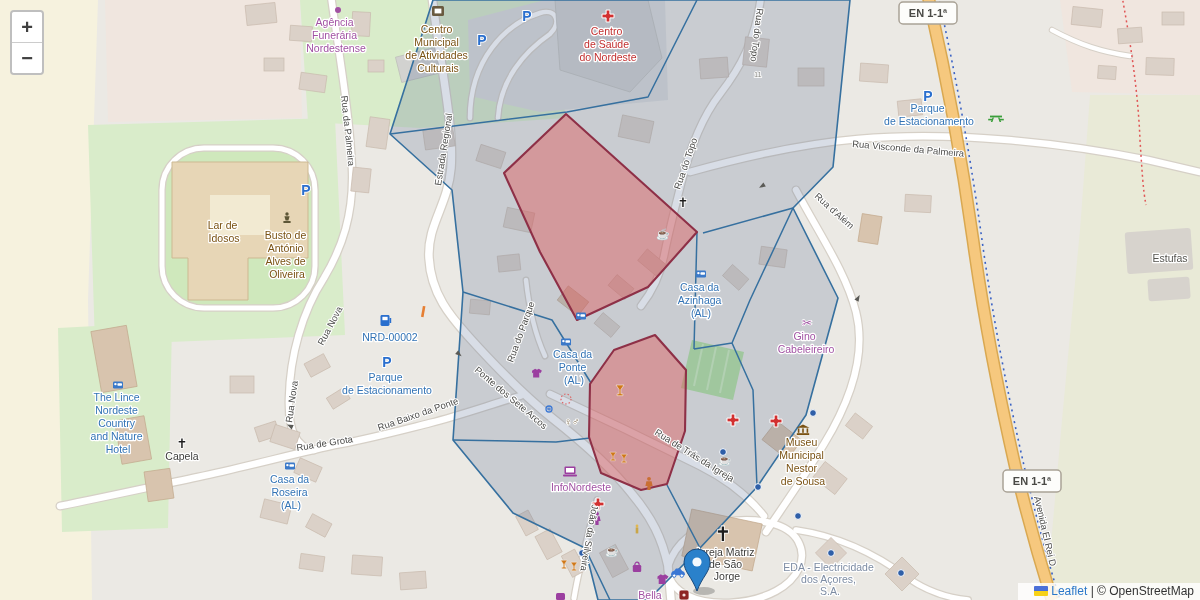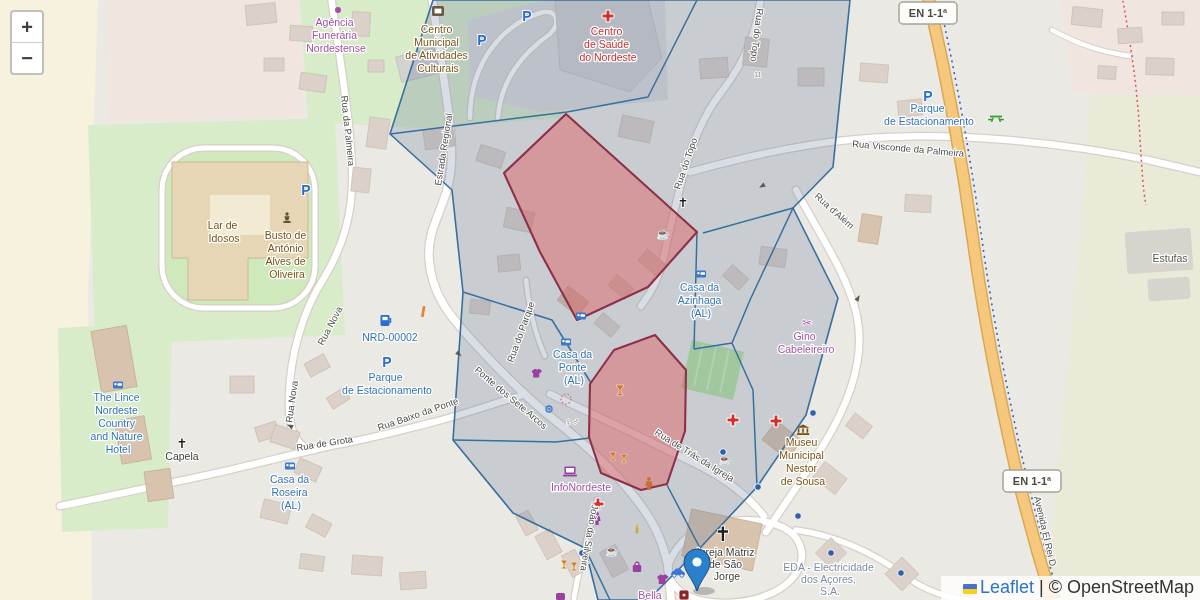--- a/index.html
+++ b/index.html
@@ -39,21 +39,21 @@
 
   
   .zoom-ctl{position:absolute;top:10px;left:10px;border:2px solid rgba(0,0,0,.25);
     border-radius:4px;background:#fff;width:30px;z-index:10;}
   .zoom-btn{width:30px;height:30px;line-height:30px;text-align:center;font-size:20px;
     font-weight:bold;color:#404040;cursor:pointer;user-select:none;background:#fff;}
   .zoom-btn:first-child{border-bottom:1px solid #ccc;border-radius:3px 3px 0 0;}
   .zoom-btn:last-child{border-radius:0 0 3px 3px;}
 
   .attrib{position:absolute;right:0;bottom:0;background:rgba(255,255,255,.82);
-    padding:1px 6px 2px 22px;font-size:18px;color:#333;z-index:10;white-space:nowrap;}
+    padding:1px 6px 2px 16px;font-size:12px;color:#333;z-index:10;white-space:nowrap;}
   .attrib a{color:#2a77c9;text-decoration:none;cursor:pointer;}
   .flag{display:inline-block;width:14px;height:10px;margin-right:3px;vertical-align:-1px;
     background:linear-gradient(#4b6fd8 50%,#f7d117 50%);border-radius:1px;}
 </style>
 </head>
 <body>
 
 <div class="map-wrap">
 <svg width="1200" height="600" viewBox="0 0 1200 600">
 

